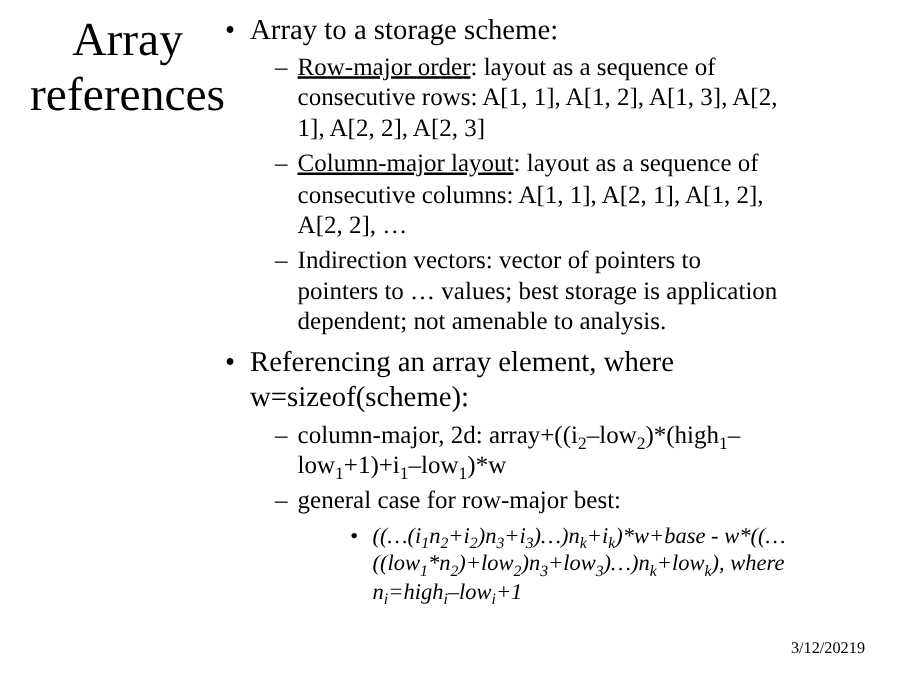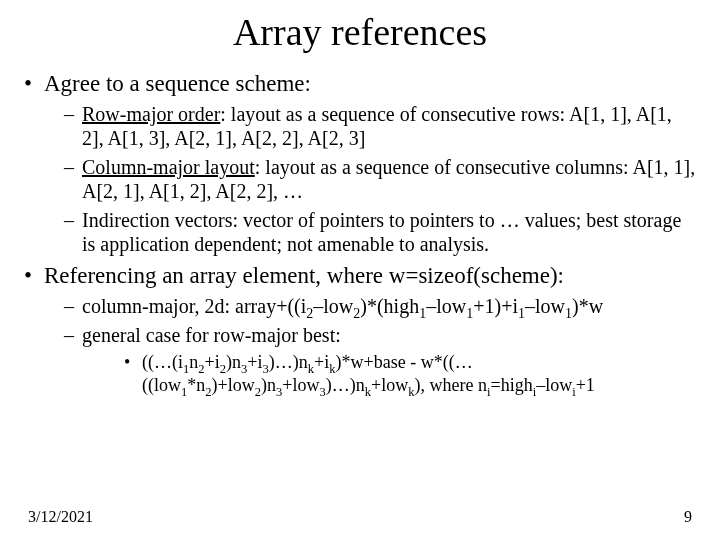--- a/index.html
+++ b/index.html
@@ -12,21 +12,21 @@
     height: 540px;
     overflow: hidden;
     box-sizing: border-box;
   }
   .slide {
     width: 720px;
     height: 540px;
     box-sizing: border-box;
     padding: 10px 24px 14px 24px;
     display: flex;
-    flex-direction: column;
+    flex-direction: row;
   }
   .title {
     text-align: center;
     font-size: 38px;
     margin: 0 0 16px 0;
     font-weight: 400;
   }
   ul.lvl1 {
     list-style: none;
     padding: 0;
@@ -67,52 +67,53 @@
     list-style: none;
     padding: 0;
     margin: 4px 0 0 0;
     font-size: 18px;
   }
   ul.lvl3 > li {
     margin: 0 0 4px 0;
     padding-left: 60px;
     position: relative;
     line-height: 1.25;
+    font-style: italic;
   }
   ul.lvl3 > li::before {
     content: "•";
     position: absolute;
     left: 42px;
     top: 0;
   }
   .u { text-decoration: underline; text-align: center; }
   .sub { font-size: 0.7em; vertical-align: sub; line-height: 0; }
   .footer {
     margin-top: auto;
     display: flex;
     justify-content: space-between;
     align-items: flex-end;
-    font-size: 16px;
+    font-size: 13px;
     padding: 0 4px 0 4px;
   }
   .footer .center { flex: 1; text-align: center; }
   .footer .left  { flex: 0 0 auto; }
   .footer .right { flex: 0 0 auto; }
 </style>
 </head>
 <body>
 
 <div class="slide">
 
   <div class="title">Array references</div>
 
   <ul class="lvl1">
 
     <li>
-      <span>Agree to a sequence scheme:</span>
+      <span>Array to a storage scheme:</span>
       <ul class="lvl2">
         <li>
           <span class="u">Row-major order</span><span>: layout as a sequence of consecutive rows: A[1, 1], A[1, 2], A[1, 3], A[2, 1], A[2, 2], A[2, 3]</span>
         </li>
         <li>
           <span class="u">Column-major layout</span><span>: layout as a sequence of consecutive columns: A[1, 1], A[2, 1], A[1, 2], A[2, 2], …</span>
         </li>
         <li>
           <span>Indirection vectors: vector of pointers to pointers to … values; best storage is application dependent; not amenable to analysis.</span>
         </li>

